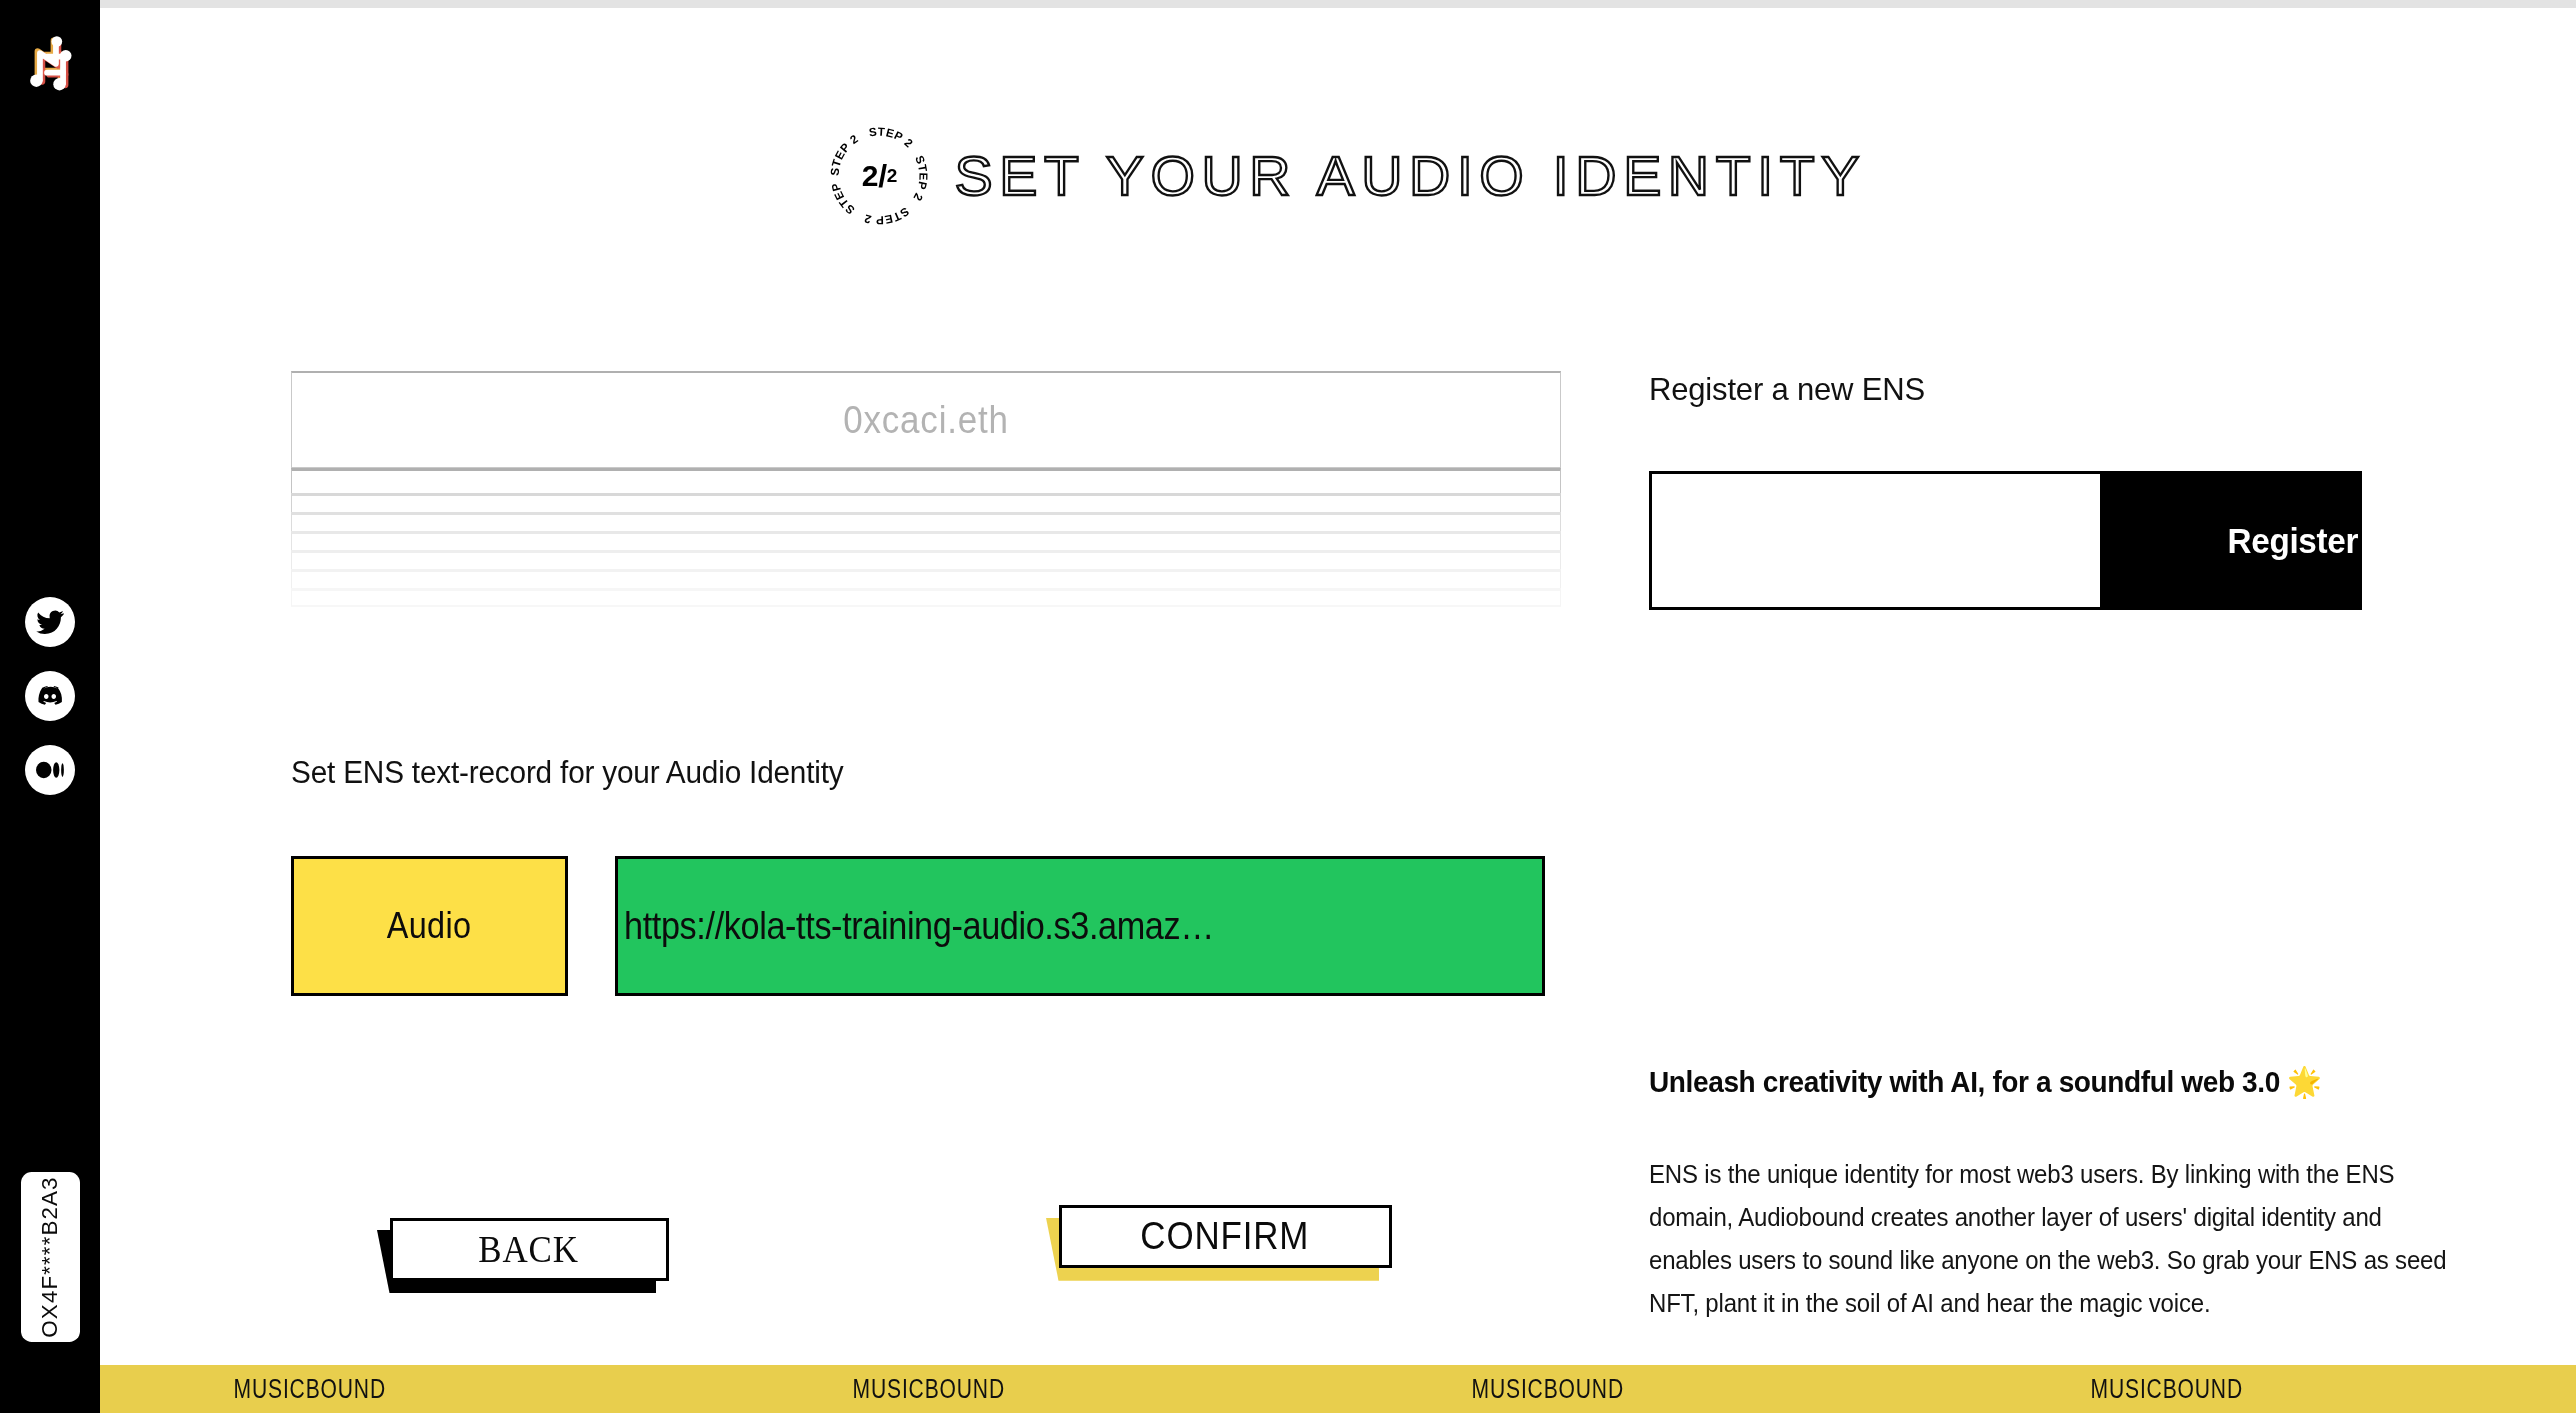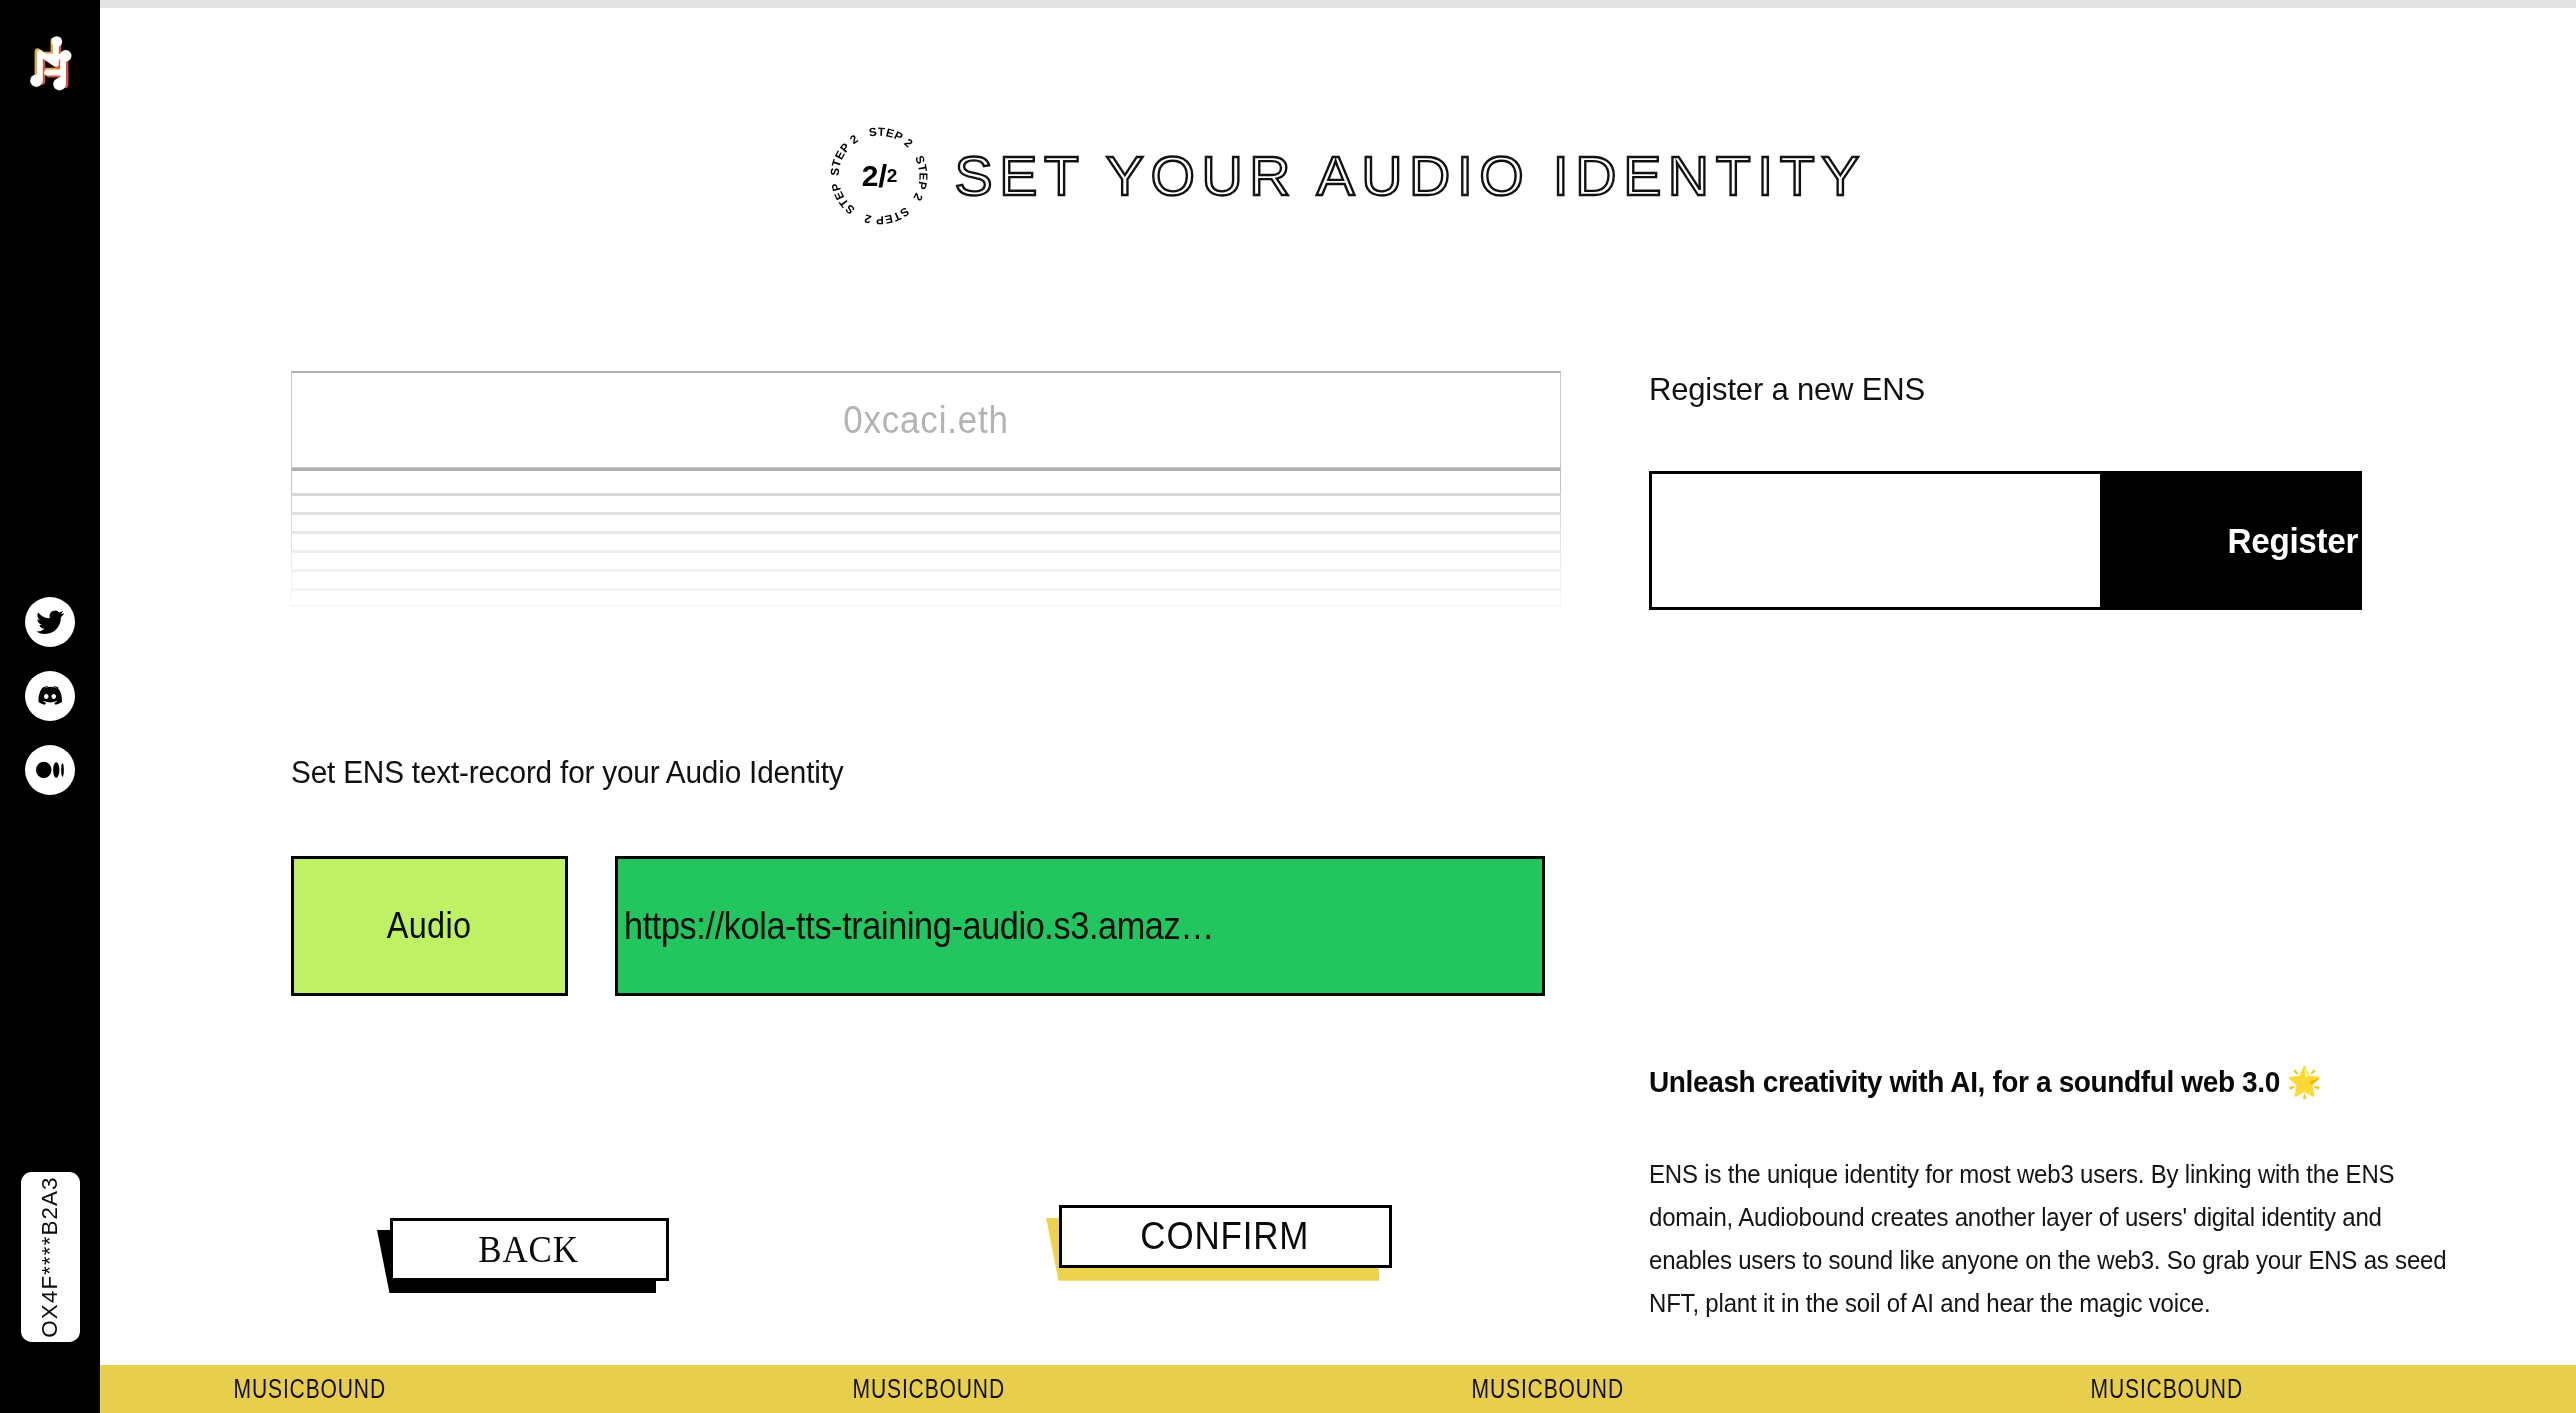--- a/index.html
+++ b/index.html
@@ -200,21 +200,21 @@
     left: 191px;
     top: 848px;
     display: flex;
     align-items: flex-start;
     gap: 47px;
   }
   .record-key {
     width: 277px;
     height: 140px;
     border: 3.6px solid #000;
-    background: #bef264;
+    background: #fde047;
     display: flex;
     align-items: center;
     justify-content: center;
     font-size: 36px;
     color: #0c0c0c;
     letter-spacing: 0.4px;
     cursor: pointer;
     transform: scaleX(1);
   }
   .record-key span { transform: scaleX(0.9); display: inline-block; }

